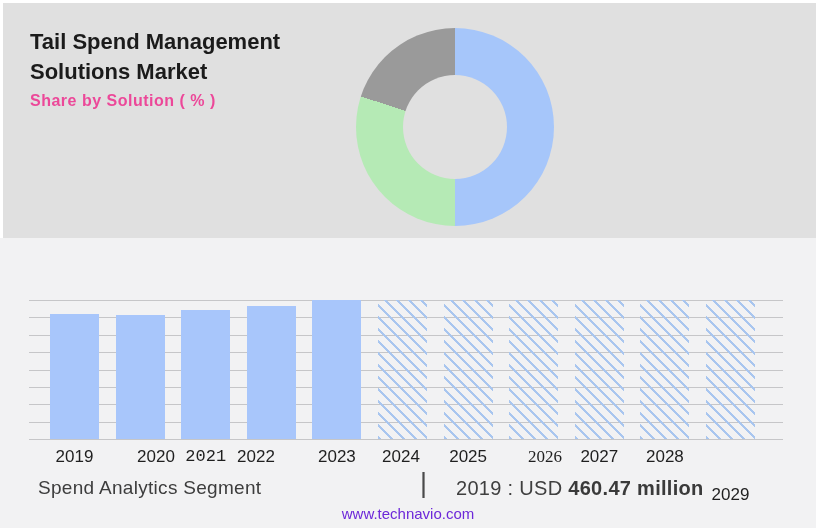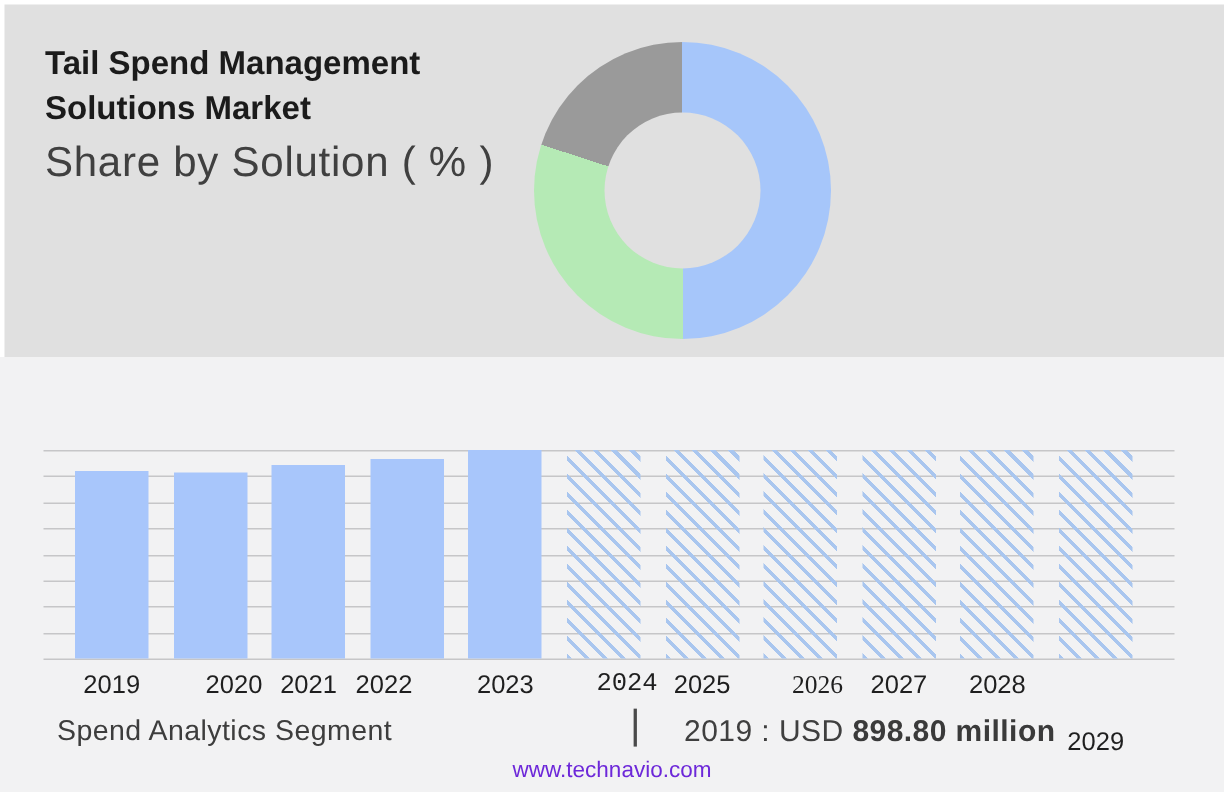--- a/index.html
+++ b/index.html
@@ -3,21 +3,21 @@
 <meta charset="utf-8">
 <style>
   html,body{margin:0;padding:0;}
   body{width:816px;height:528px;background:#ffffff;font-family:"Liberation Sans",sans-serif;overflow:hidden;}
   .page{position:relative;width:816px;height:528px;background:#ffffff;}
   .top-panel{position:absolute;left:3px;top:3px;width:813px;height:235px;background:#e0e0e0;}
   .bottom-panel{position:absolute;left:0;top:238px;width:816px;height:290px;background:#f2f2f3;}
 
   .title{position:absolute;left:30px;top:27px;width:285px;font-size:22px;line-height:30px;
          font-weight:bold;color:#1b1b1b;}
-  .subtitle{position:absolute;left:30px;top:92px;font-size:28px;color:#404040;letter-spacing:0.5px;}
+  .subtitle{position:absolute;left:30px;top:92px;font-size:16px;color:#ec4899;letter-spacing:0.5px;font-weight:bold;}
 
   .donut{position:absolute;left:356px;top:28px;width:198px;height:198px;border-radius:50%;}
   .hole{position:absolute;left:47px;top:47px;width:104px;height:104px;border-radius:50%;background:#e0e0e0;}
 
   .legend{position:absolute;left:568px;top:13px;width:246px;}
   .legend-row{display:flex;align-items:center;margin-bottom:24px;height:16px;}
   .swatch{width:10px;height:10px;flex:0 0 10px;}
   .legend-label{margin-left:19px;font-size:15px;color:#3b3b3b;}
 
   .plot{position:absolute;left:29px;top:300px;width:754px;height:139px;}
@@ -69,32 +69,32 @@
       <div class="bar bar-hatched" style="left: 349px; height: 139px;"></div>
       <div class="bar bar-hatched" style="left: 414.6px; height: 139px;"></div>
       <div class="bar bar-hatched" style="left: 480.2px; height: 139px;"></div>
       <div class="bar bar-hatched" style="left: 545.8px; height: 139px;"></div>
       <div class="bar bar-hatched" style="left: 611.4px; height: 139px;"></div>
       <div class="bar bar-hatched" style="left: 677px; height: 139px;"></div>
     </div>
   <div class="axis">
       <div class="year-label" style="left: 12.5px;">2019</div>
       <div class="year-label" style="left: 94px;">2020</div>
-      <div class="year-label" style="left: 143.7px;">2021</div>
+      <div class="year-label" style="left: 143.7px; font-family: Liberation Mono, monospace;">2021</div>
       <div class="year-label" style="left: 194px;">2022</div>
       <div class="year-label" style="left: 274.9px;">2023</div>
-      <div class="year-label" style="left: 356px; font-family: Liberation Mono, monospace;">2024</div>
+      <div class="year-label" style="left: 339px;">2024</div>
       <div class="year-label" style="left: 406.1px;">2025</div>
       <div class="year-label" style="left: 483px; font-family: Liberation Serif, serif;">2026</div>
       <div class="year-label" style="left: 537.3px;">2027</div>
       <div class="year-label" style="left: 602.9px;">2028</div>
       <div class="year-label" style="left: 668.5px; margin-top: 38px;">2029</div>
     </div>
 
   <div class="caption-segment">Spend Analytics Segment</div>
   <div class="caption-separator">|</div>
   <div class="caption-value">
     <span>2019 : USD</span>
-    <b>898.80 million</b>
+    <b>460.47 million</b>
   </div>
 
   <div class="footer">www.technavio.com</div>
 </div>
 
 </body></html>

